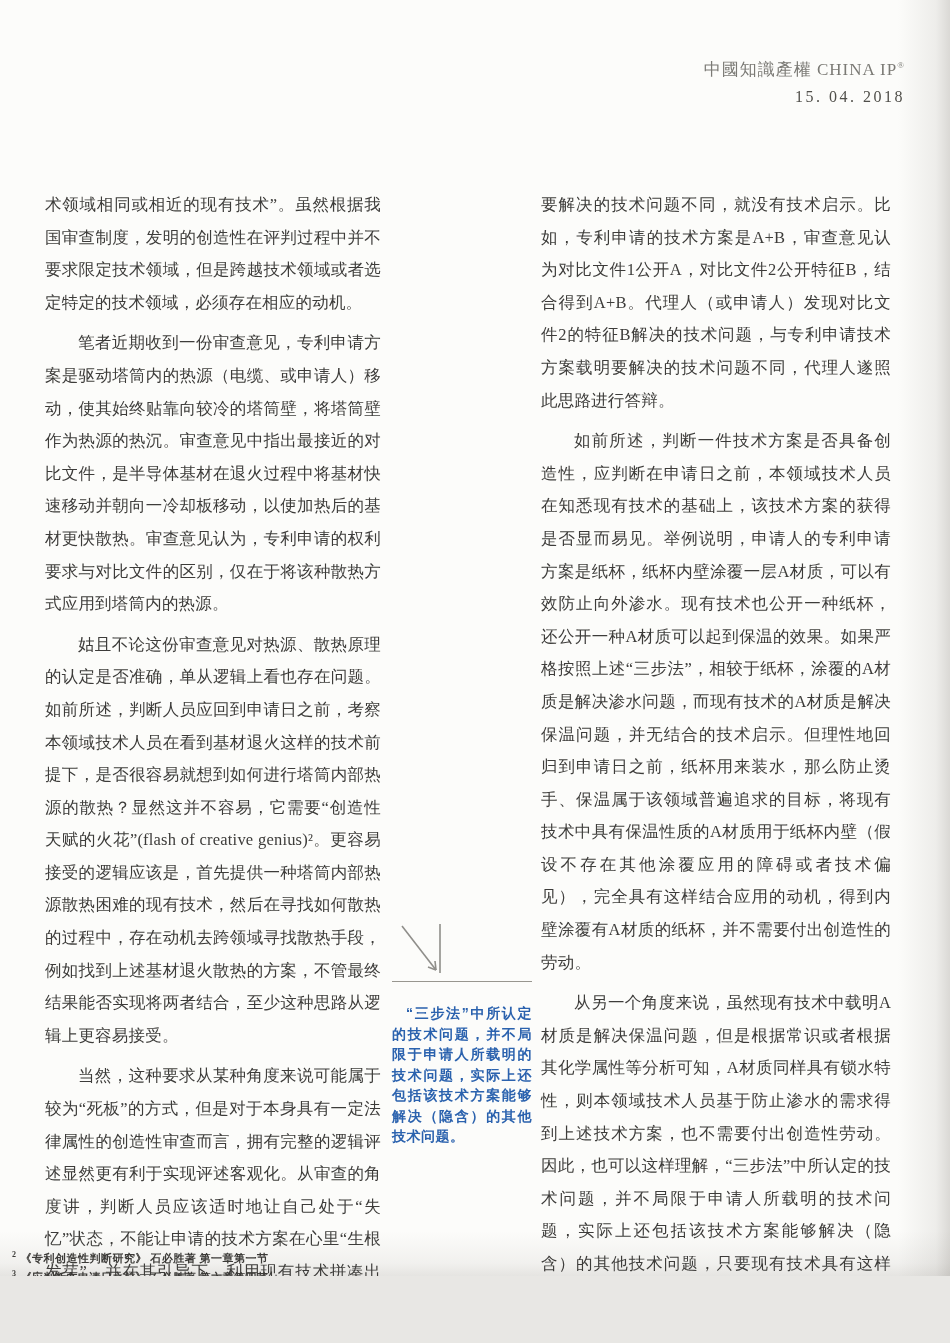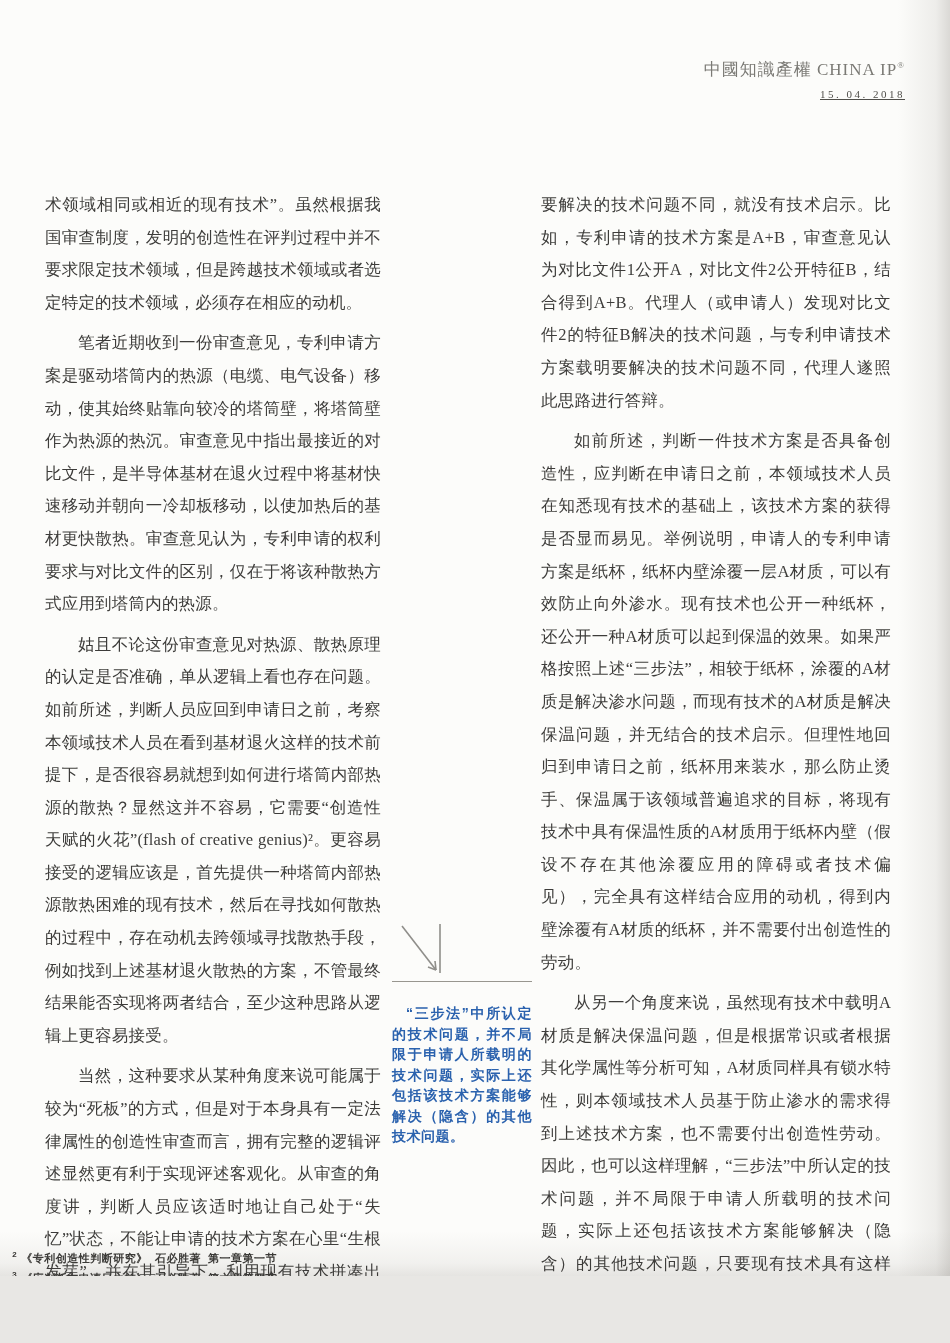--- a/index.html
+++ b/index.html
@@ -8,21 +8,21 @@
     background:
       linear-gradient(to right, rgba(255,255,255,0) 94.5%, rgba(110,104,96,0.10) 98.5%, rgba(110,104,96,0.24) 100%),
       linear-gradient(to bottom, rgba(255,255,255,0) 96.5%, rgba(110,104,96,0.08) 99%, rgba(110,104,96,0.16) 100%),
       #fcfcfa;
     font-family:"Liberation Serif","DejaVu Serif",serif;
     color:#3d3c3a;
   }
   .header{position:absolute;top:58px;right:45px;text-align:right;}
   .brand{font-size:17px;letter-spacing:1px;color:#7b7a75;}
   .brand sup{font-size:9px;vertical-align:super;}
-  .date{margin-top:7px;font-size:11px;letter-spacing:2.5px;color:#504f4a;text-decoration:underline;}
+  .date{margin-top:7px;font-size:16px;letter-spacing:2.5px;color:#504f4a;}
 
   .col{position:absolute;top:181px;text-align:justify;}
   .col-left{left:37px;width:352px;}
   .col-right{left:533px;width:366px;}
   .col p{margin:8px;font-size:16.5px;line-height:32.6px;letter-spacing:0.2px;}
   .col p.ind{text-indent:2em;}
 
   .section-heading{
     margin:21px 0 24px 0;
     font-family:Liberation Serif, serif;
@@ -33,21 +33,21 @@
   .callout svg{display:block;}
   .callout-text{
     margin:3px 0 0 0;border-top:1px solid #98968f;padding-top:21px;
     font-family:"Liberation Sans","DejaVu Sans",sans-serif;
     font-size:14px;line-height:20.5px;font-weight:bold;
     text-align:justify;text-indent:1em;letter-spacing:0.5px;
   }
 
   .footnotes{
     position:absolute;left:12px;top:1247px;
-    font-family:Liberation Mono, monospace;
+    font-family:Liberation Serif, serif;
     font-size:11px;line-height:16px;font-weight:600;color:#3b3a37;letter-spacing:0.5px;text-align:center;
   }
   .footnotes sup{font-size:8px;vertical-align:super;margin-right:4px;}
 
   .pageno{
     position:absolute;right:44px;top:1285px;
     font-family:"Liberation Sans","DejaVu Sans",sans-serif;
     font-size:24px;font-weight:500;color:#3b3a37;
   }
   .pageno .bar{display:inline-block;width:2px;height:15px;background:#b8b6b1;margin-right:13px;vertical-align:-2px;}
@@ -57,21 +57,21 @@
 
 <div class="page">
 
   <div class="header">
     <div class="brand"><span>中國知識產權 CHINA IP</span><sup>®</sup></div>
     <div class="date">15. 04. 2018</div>
   </div>
 
   <div class="col col-left">
     <p>术领域相同或相近的现有技术”。虽然根据我国审查制度，发明的创造性在评判过程中并不要求限定技术领域，但是跨越技术领域或者选定特定的技术领域，必须存在相应的动机。</p>
-    <p class="ind">笔者近期收到一份审查意见，专利申请方案是驱动塔筒内的热源（电缆、电气设备）移动，使其始终贴靠向较冷的塔筒壁，将塔筒壁作为热源的热沉。审查意见中指出最接近的对比文件，是半导体基材在退火过程中将基材快速移动并朝向一冷却板移动，以使加热后的基材更快散热。审查意见认为，专利申请的权利要求与对比文件的区别，仅在于将该种散热方式应用到塔筒内的热源。</p>
+    <p class="ind">笔者近期收到一份审查意见，专利申请方案是驱动塔筒内的热源（电缆、或申请人）移动，使其始终贴靠向较冷的塔筒壁，将塔筒壁作为热源的热沉。审查意见中指出最接近的对比文件，是半导体基材在退火过程中将基材快速移动并朝向一冷却板移动，以使加热后的基材更快散热。审查意见认为，专利申请的权利要求与对比文件的区别，仅在于将该种散热方式应用到塔筒内的热源。</p>
     <p class="ind">姑且不论这份审查意见对热源、散热原理的认定是否准确，单从逻辑上看也存在问题。如前所述，判断人员应回到申请日之前，考察本领域技术人员在看到基材退火这样的技术前提下，是否很容易就想到如何进行塔筒内部热源的散热？显然这并不容易，它需要“创造性天赋的火花”(flash of creative genius)²。更容易接受的逻辑应该是，首先提供一种塔筒内部热源散热困难的现有技术，然后在寻找如何散热的过程中，存在动机去跨领域寻找散热手段，例如找到上述基材退火散热的方案，不管最终结果能否实现将两者结合，至少这种思路从逻辑上更容易接受。</p>
     <p class="ind">当然，这种要求从某种角度来说可能属于较为“死板”的方式，但是对于本身具有一定法律属性的创造性审查而言，拥有完整的逻辑评述显然更有利于实现评述客观化。从审查的角度讲，判断人员应该适时地让自己处于“失忆”状态，不能让申请的技术方案在心里“生根发芽”，并在其引导下，利用现有技术拼凑出对应的技术方案，以否定其创造性。</p>
     <h2 class="section-heading">误解二　技术问题不同，就没有技术启示</h2>
     <p class="ind">代理人常犯一种错误，认为专利申请与对比文件</p>
   </div>
 
   <div class="callout">
     <svg width="140" height="58" viewBox="0 0 140 58">
       <line x1="10" y1="6" x2="44" y2="50" stroke="#8f8e8a" stroke-width="1.6"></line>
       <line x1="44" y1="50" x2="36" y2="47" stroke="#8f8e8a" stroke-width="1.6"></line>

